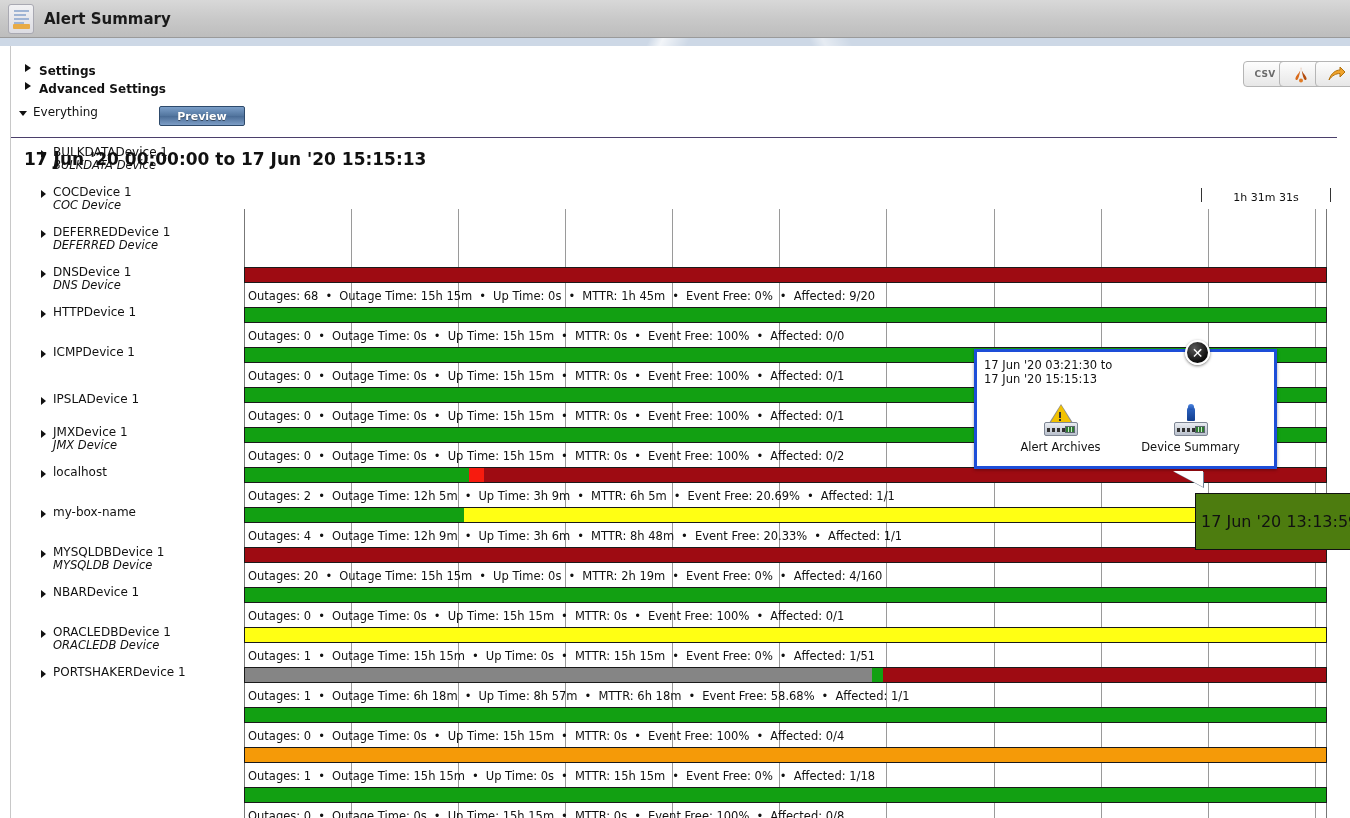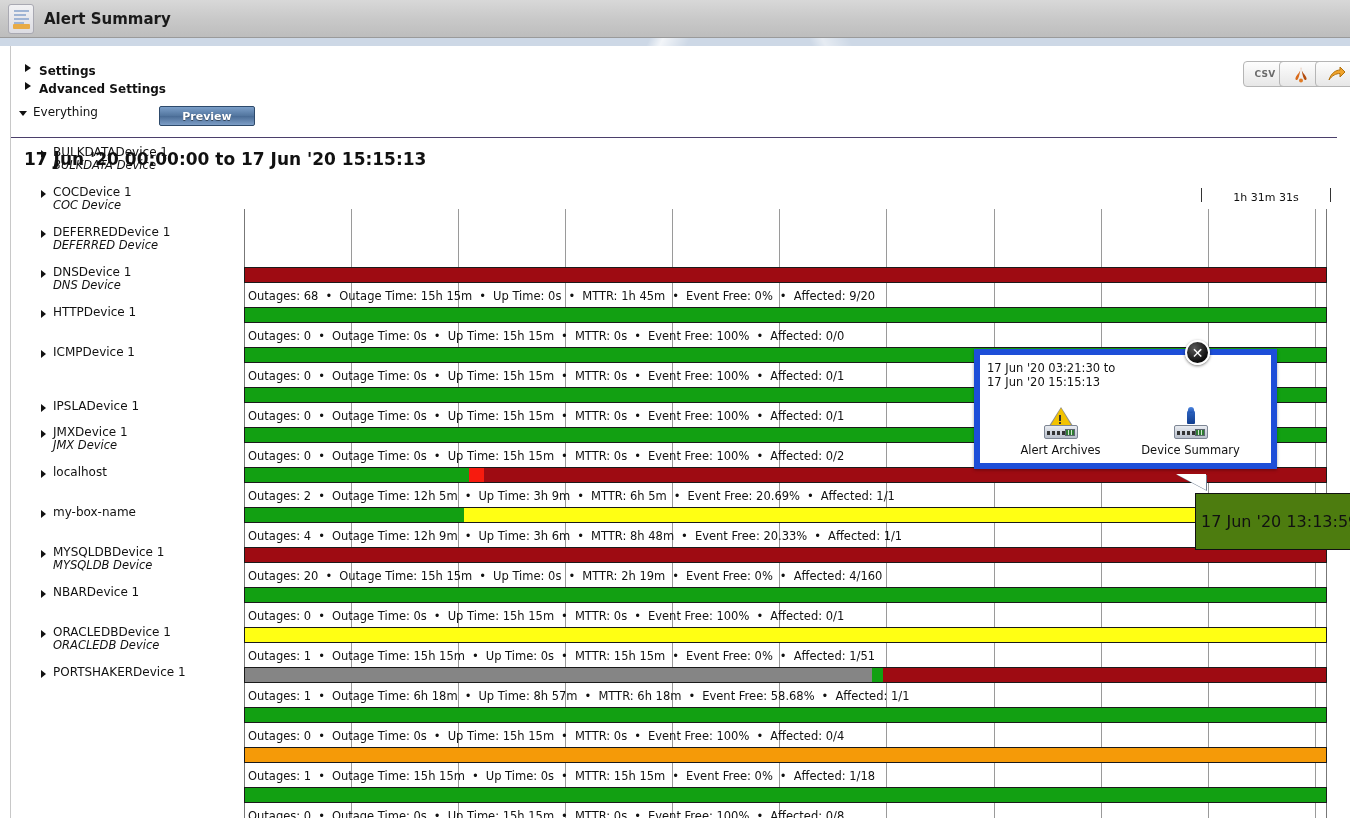--- a/index.html
+++ b/index.html
@@ -57,21 +57,21 @@
   .tri{
     width:0;height:0;border-style:solid;
     border-width:4.5px 0 4.5px 6px;border-color:transparent transparent transparent #111;
     margin-right:8px;
   }
   #settings-link{left:14px;top:18px;}
   #adv-settings-link{left:14px;top:36px;}
 
   
   #preview-btn{
-    position:absolute;left:148px;top:60px;width:96px;height:20px;
+    position:absolute;left:148px;top:60px;width:86px;height:20px;
     background:linear-gradient(to bottom,#7c9fc9 0%,#53769f 48%,#4a6c96 52%,#7d9ec6 100%);
     border:1px solid #2e4a6b;border-radius:2px;
     color:#fff;font-size:11px;font-weight:bold;
     display:flex;align-items:center;justify-content:center;
     text-shadow:0 1px 0 rgba(0,0,0,.45);
     cursor:pointer;
   }
 
   
   .exp-btn{
@@ -139,21 +139,21 @@
     border-color:#111 transparent transparent transparent;
     margin-top:5px;margin-right:6px;
   }
   .tree-row .lbls{display:flex;flex-direction:column;line-height:13px;}
   .tree-row .sub{font-style:italic;font-size:11.5px;color:#111;}
   .tree-child{left:22px;}
 
   
   #popup{
     position:absolute;left:963px;top:303px;width:303px;height:120px;
-    background:#fff;border:6px solid #1d4ed8;
+    background:#fff;border:3px solid #1d4ed8;
     box-shadow:0 1px 3px rgba(0,0,0,.35);
     z-index:30;
   }
   #popup .ptime{position:absolute;left:7px;top:6px;font-size:11.5px;line-height:14px;color:#111;white-space:nowrap;}
   #popup .picons{position:absolute;left:0;top:52px;width:100%;display:flex;justify-content:center;gap:44px;}
   #popup .pi{display:flex;flex-direction:column;align-items:center;width:86px;cursor:pointer;}
   #popup .pi .cap{font-size:11.5px;color:#111;margin-top:4px;white-space:nowrap;}
   #popup .tail{
     position:absolute;left:196px;top:119px;width:0;height:0;
     border-style:solid;border-width:16px 0 0 30px;
@@ -300,21 +300,21 @@
         <div class="lbls">
           <span>HTTPDevice 1</span>
         </div>
       </div>
       <div class="tree-row tree-child" style="top: 245px;">
         <span class="tri2"></span>
         <div class="lbls">
           <span>ICMPDevice 1</span>
         </div>
       </div>
-      <div class="tree-row tree-child" style="top: 299px; justify-content: space-between;">
+      <div class="tree-row tree-child" style="top: 292px; justify-content: space-between;">
         <span class="tri2"></span>
         <div class="lbls">
           <span>IPSLADevice 1</span>
         </div>
       </div>
       <div class="tree-row tree-child" style="top: 325px;">
         <span class="tri2"></span>
         <div class="lbls">
           <span>JMXDevice 1</span>
           <span class="sub">JMX Device</span>

